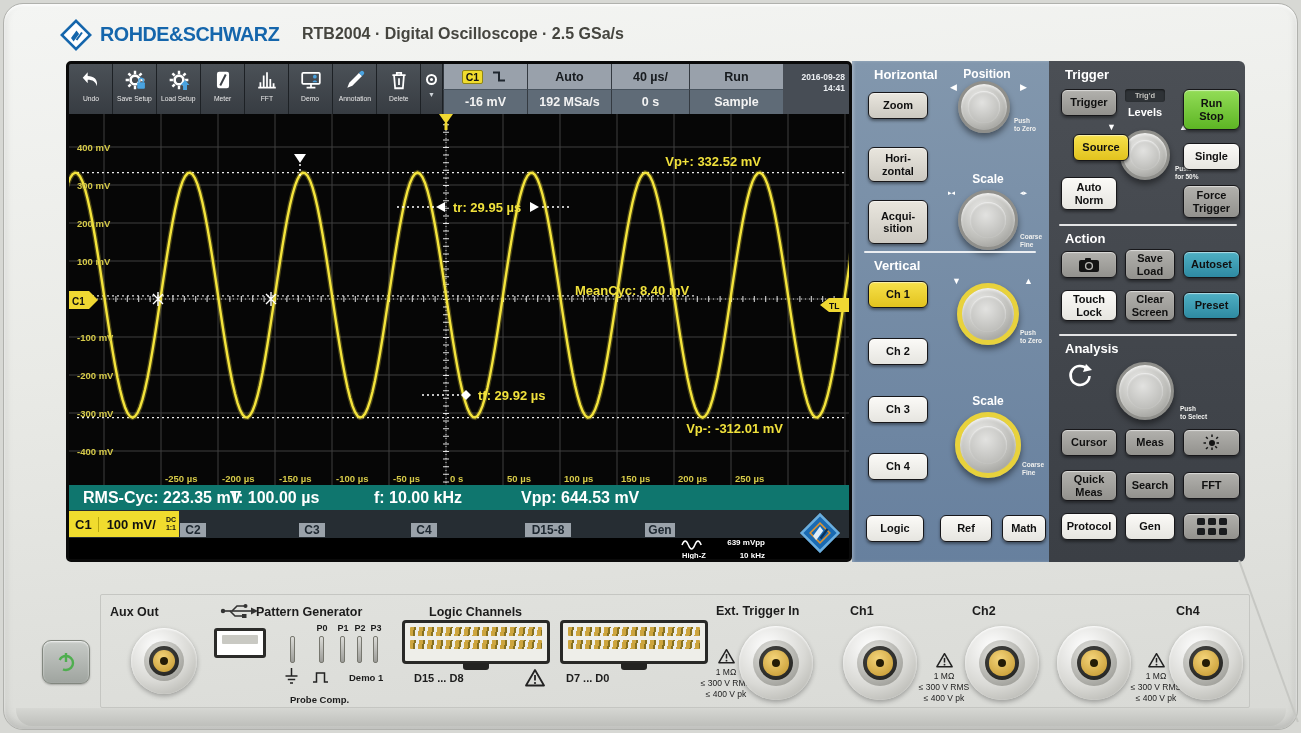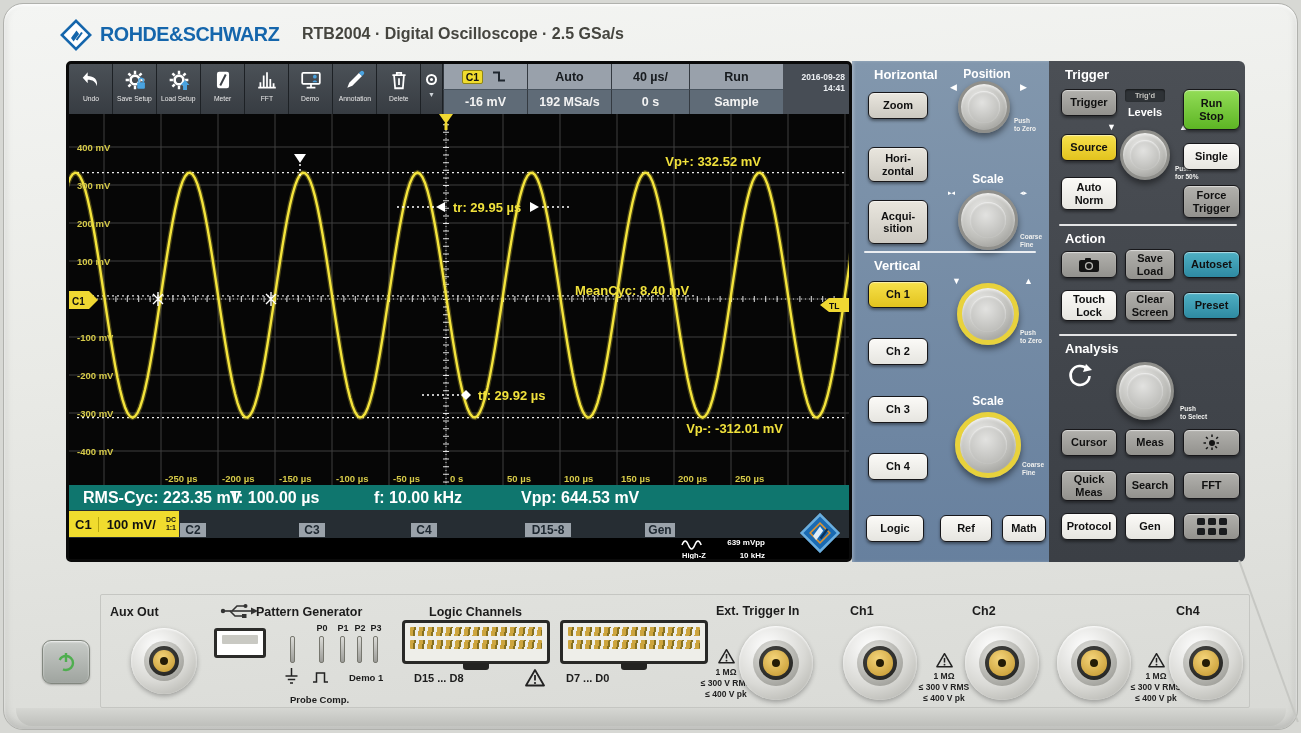--- a/index.html
+++ b/index.html
@@ -98,21 +98,21 @@
   .bnc .gd{width:34%;height:34%;background:radial-gradient(circle at 42% 33%,#f4d47a,#c2952c)}
   .bnc .h{width:12%;height:12%;background:#241c06}
   .usbport{position:absolute;left:210px;top:624px;width:52px;height:30px;border:3px solid #2b2b29;border-radius:3px;background:#fff}
   .usbport::after{content:"";position:absolute;left:5px;top:4px;right:5px;height:9px;background:#c9c9c3;border-radius:1px}
   .ribbon{position:absolute;width:148px;height:44px;border:3px solid #292927;border-radius:4px;background:#eeeee9;padding:4px 5px}
   .ribbon .prow{height:9px;margin-bottom:4px;border-radius:1px;
     background:repeating-linear-gradient(100deg,#cda53e 0 4px,#86701f 4px 6px,#eeeee9 6px 9px)}
   .ribbon::after{content:"";position:absolute;left:50%;bottom:-9px;width:26px;height:7px;margin-left:-13px;background:#232321;border-radius:0 0 3px 3px}
   .pin{position:absolute;width:5px;height:27px;border:1px solid #77776f;border-radius:2px;background:linear-gradient(#dcdcd8,#9b9b97)}
   .pinlbl{position:absolute;font-size:9px;font-weight:bold;color:#1c1c1c;width:14px;text-align:center}
-  .warn{position:absolute;width:64px;text-align:center;font-size:8.5px;font-weight:bold;color:#222;line-height:1.3}
+  .warn{position:absolute;width:64px;text-align:center;font-size:8.5px;font-weight:normal;color:#222;line-height:1.3}
   .smalllbl{position:absolute;font-size:9.5px;font-weight:bold;color:#1c1c1c;white-space:nowrap}
 </style>
 </head>
 <body>
 
 <svg width="0" height="0" style="position:absolute">
   <defs>
     <g id="gear">
       <circle cx="10" cy="10" r="4" fill="none" stroke="#fff" stroke-width="2.4"></circle>
       <g stroke="#fff" stroke-width="2.2">
@@ -438,21 +438,21 @@
     <div class="btn g" style="left:12px;top:28px;width:56px;height:27px">Trigger</div>
     <div class="trigd" style="left:76px;top:28px;width:40px;height:13px">Trig'd</div>
     <div class="klbl" style="left:76px;top:45px;width:40px;font-size:11px">Levels</div>
     <span class="karr" style="left:58px;top:62px">▼</span>
     <span class="karr" style="left:130px;top:62px">▲</span>
     <div class="knob" style="left:71px;top:69px;width:50px;height:50px"></div>
     <div class="tiny" style="left:126px;top:104px">Push
 for 50%</div>
     <div class="btn grn" style="left:134px;top:28px;width:57px;height:41px">Run
 Stop</div>
-    <div class="btn y" style="left:12px;top:73px;width:56px;height:27px">Source</div>
+    <div class="btn y" style="left:24px;top:73px;width:56px;height:27px">Source</div>
     <div class="btn w" style="left:134px;top:82px;width:57px;height:27px">Single</div>
     <div class="btn w" style="left:12px;top:116px;width:56px;height:33px">Auto
 Norm</div>
     <div class="btn g" style="left:134px;top:124px;width:57px;height:33px">Force
 Trigger</div>
 
     <div class="sepline" style="left:10px;top:163px;width:178px"></div>
     <div class="sec" style="left:16px;top:170px">Action</div>
     <div class="btn g" style="left:12px;top:190px;width:56px;height:27px">
       <svg width="22" height="16" viewBox="0 0 22 16">

